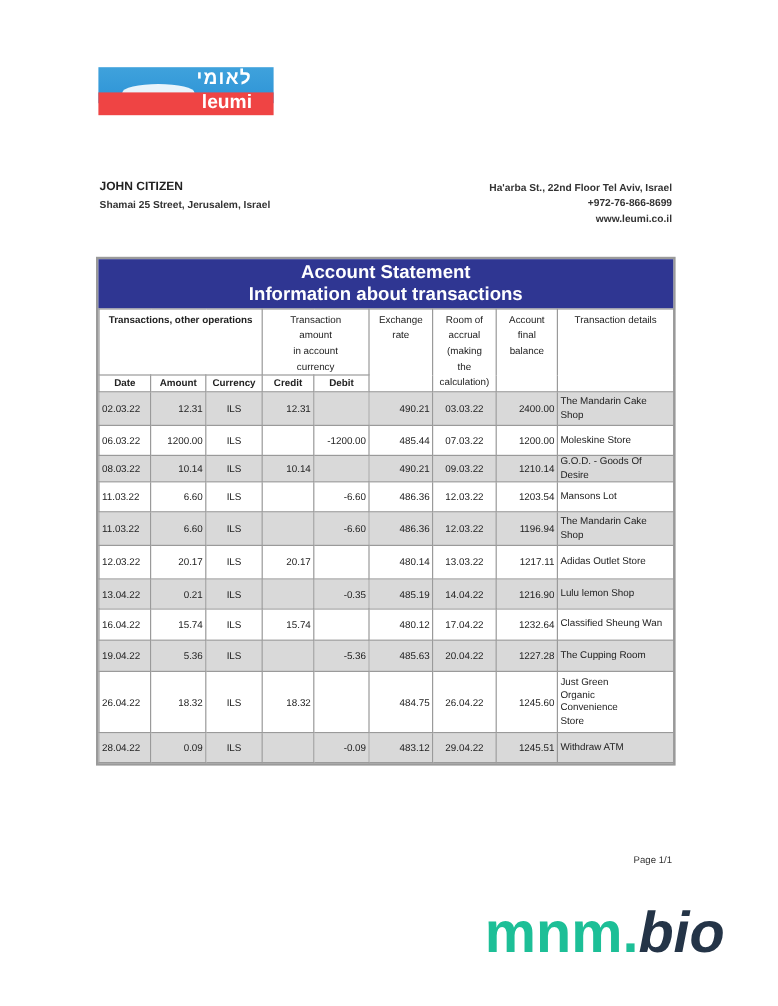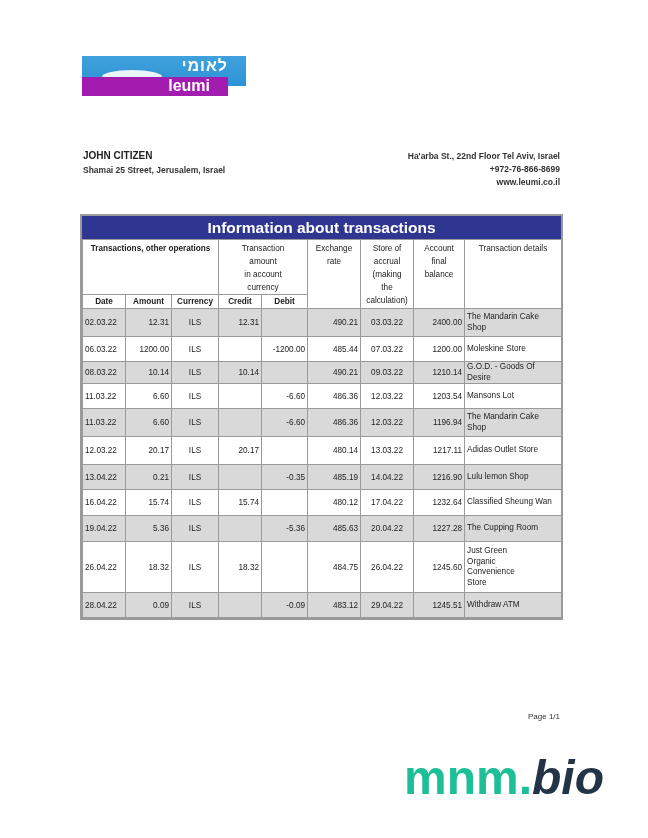--- a/index.html
+++ b/index.html
@@ -1,22 +1,22 @@
 <!DOCTYPE html>
 <html><head>
 <meta charset="utf-8">
 <style>
   html, body { margin: 0; padding: 0; background: #ffffff; }
   body { width: 648px; height: 838px; position: relative; overflow: hidden; font-family: "Liberation Sans", sans-serif; color: #1a1a1a; }
 
   .logo { position: absolute; left: 82px; top: 56px; width: 146px; height: 40px; }
-  .logo-top { position: absolute; left: 0; top: 0; width: 146px; height: 30px; background: linear-gradient(180deg, #3fa2dc 0%, #2d93d6 100%); overflow: hidden; padding-left: 18px; }
+  .logo-top { position: absolute; left: 0; top: 0; width: 146px; height: 30px; background: linear-gradient(180deg, #3fa2dc 0%, #2d93d6 100%); overflow: hidden; }
   .logo-top .cloud { position: absolute; left: 20px; top: 14px; width: 60px; height: 14px; border-radius: 50%; background: #e9f4fb; }
   .logo-top .heb { position: absolute; right: 18px; top: 1px; font-size: 16px; font-weight: bold; color: #ffffff; letter-spacing: 1px; }
-  .logo-bottom { position: absolute; left: 0; top: 21px; width: 146px; height: 19px; background: #a21caf; }
+  .logo-bottom { position: absolute; left: 0; top: 21px; width: 146px; height: 19px; background: #ef4444; }
   .logo-bottom .lat { position: absolute; right: 18px; top: 0px; font-size: 16px; font-weight: bold; color: #ffffff; }
 
   .customer { position: absolute; left: 83px; top: 150px; }
   .customer .name { font-size: 10px; font-weight: bold; color: #222; }
   .customer .addr { font-size: 8.5px; font-weight: bold; color: #333; margin-top: 4px; text-align: center; }
 
   .bank { position: absolute; right: 88px; top: 150px; text-align: right; }
   .bank div { font-size: 8.5px; font-weight: bold; color: #333; line-height: 13px; }
 
   .stmt { position: absolute; left: 80px; top: 214px; width: 483px; border: 2px solid #9a9a9a; box-sizing: border-box; }
@@ -58,20 +58,21 @@
 </div>
 
 <div class="bank">
   <div>Ha'arba St., 22nd Floor Tel Aviv, Israel</div>
   <div>+972-76-866-8699</div>
   <div>www.leumi.co.il</div>
 </div>
 
 <div class="stmt">
   <div class="stmt-title">
+    <div>Account Statement</div>
     <div>Information about transactions</div>
   </div>
   <table>
     <colgroup>
       <col style="width:43px">
         <col style="width:46px">
         <col style="width:47px">
       <col style="width:43px">
         <col style="width:46px">
         <col style="width:53px">
@@ -86,21 +87,21 @@
           <div>Transaction</div>
           <div>amount</div>
           <div>in account</div>
           <div>currency</div>
         </th>
         <th rowspan="2">
           <div>Exchange</div>
           <div>rate</div>
         </th>
         <th rowspan="2">
-          <div>Store of</div>
+          <div>Room of</div>
           <div>accrual</div>
           <div>(making</div>
           <div>the</div>
           <div>calculation)</div>
         </th>
         <th rowspan="2">
           <div>Account</div>
           <div>final</div>
           <div>balance</div>
         </th>

